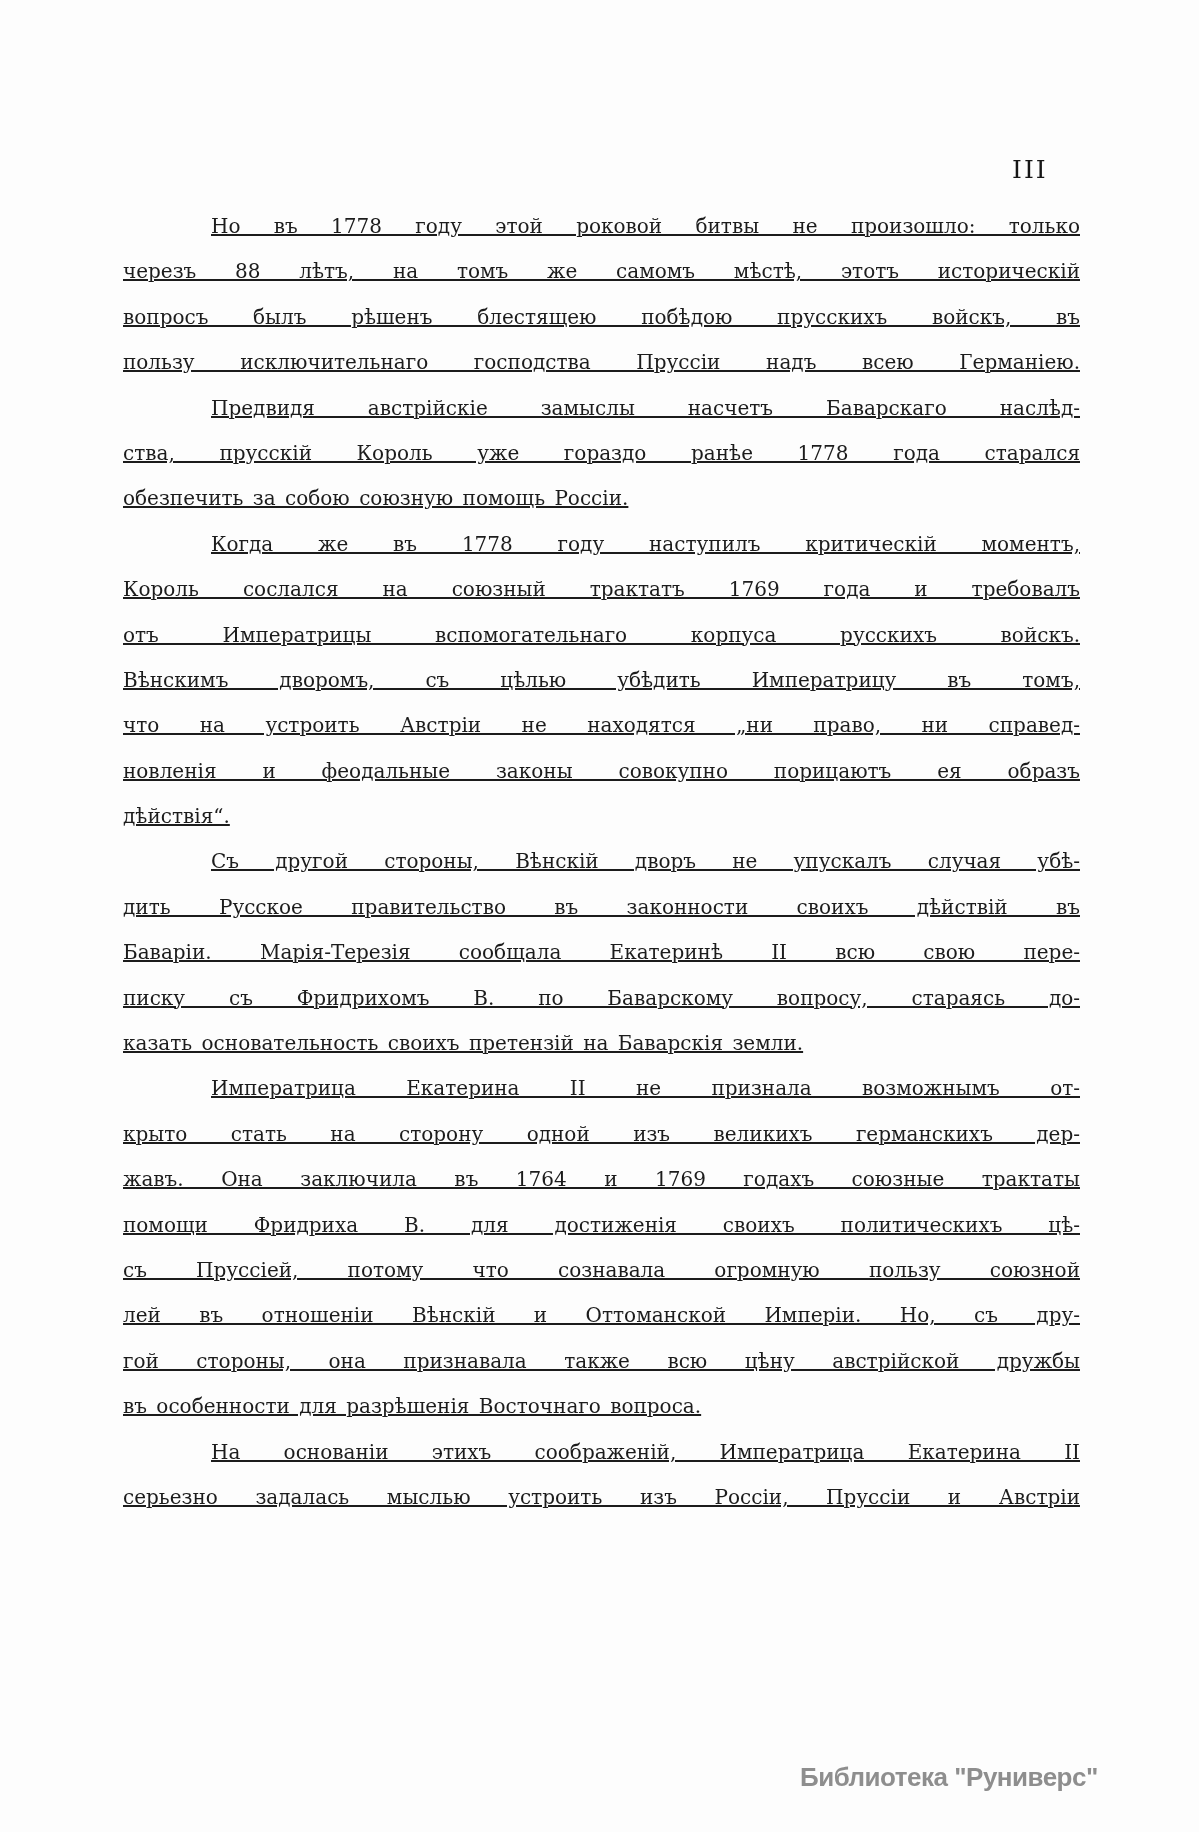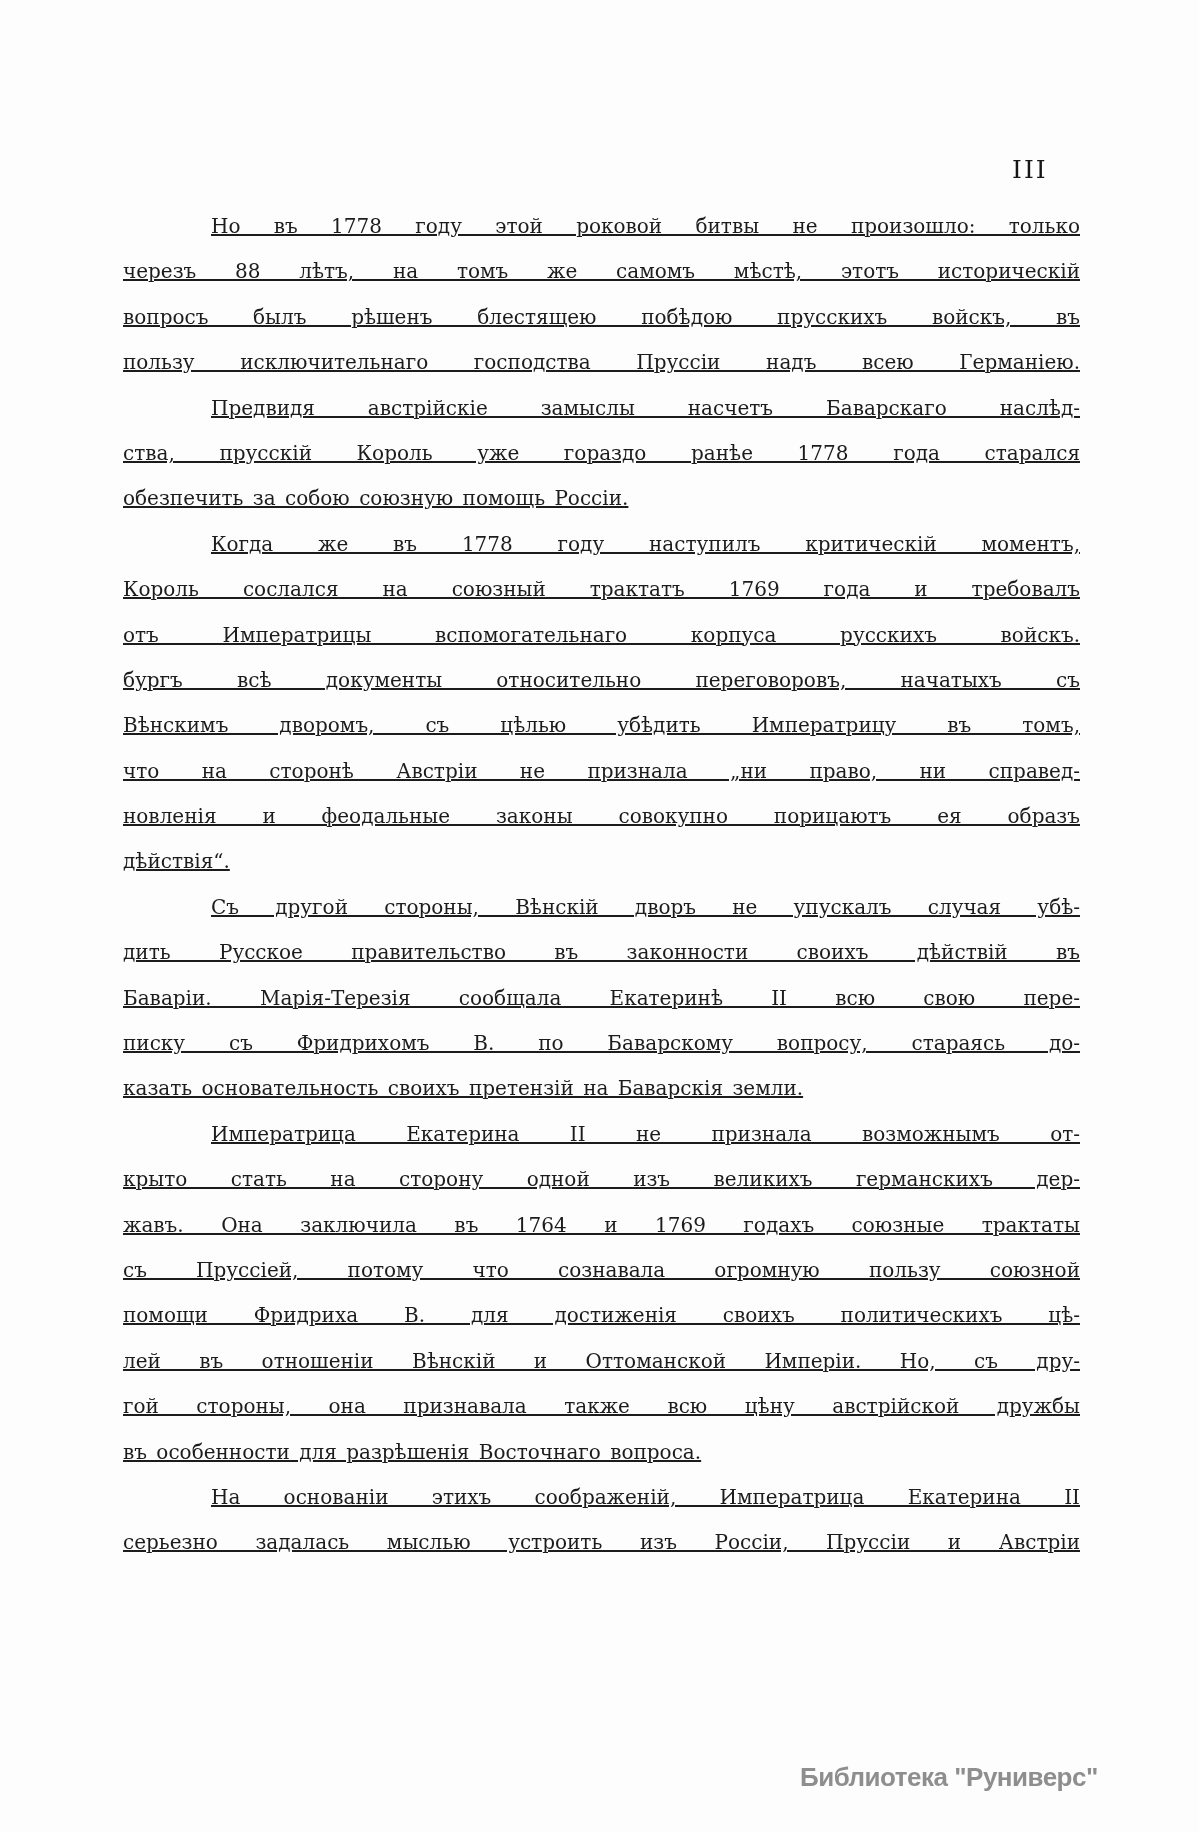--- a/index.html
+++ b/index.html
@@ -82,41 +82,40 @@
     <div class="paragraph">
       <div class="line indent">Предвидя австрійскіе замыслы насчетъ Баварскаго наслѣд-</div>
       <div class="line">ства, прусскій Король уже гораздо ранѣе 1778 года старался</div>
       <div class="line end">обезпечить за собою союзную помощь Россіи.</div>
     </div>
 
     <div class="paragraph">
       <div class="line indent">Когда же въ 1778 году наступилъ критическій моментъ,</div>
       <div class="line">Король сослался на союзный трактатъ 1769 года и требовалъ</div>
       <div class="line">отъ Императрицы вспомогательнаго корпуса русскихъ войскъ.</div>
-      <div class="line">бургъ всѣ документы относительно переговоровъ, начатыхъ съ</div>
       <div class="line">Вѣнскимъ дворомъ, съ цѣлью убѣдить Императрицу въ томъ,</div>
-      <div class="line">что на сторонѣ Австріи не признала „ни право, ни справед-</div>
+      <div class="line">что на устроить Австріи не находятся „ни право, ни справед-</div>
       <div class="line">новленія и феодальные законы совокупно порицаютъ ея образъ</div>
       <div class="line end">дѣйствія“.</div>
     </div>
 
     <div class="paragraph">
       <div class="line indent">Съ другой стороны, Вѣнскій дворъ не упускалъ случая убѣ-</div>
       <div class="line">дить Русское правительство въ законности своихъ дѣйствій въ</div>
       <div class="line">Баваріи. Марія-Терезія сообщала Екатеринѣ II всю свою пере-</div>
       <div class="line">писку съ Фридрихомъ В. по Баварскому вопросу, стараясь до-</div>
       <div class="line end">казать основательность своихъ претензій на Баварскія земли.</div>
     </div>
 
     <div class="paragraph">
       <div class="line indent">Императрица Екатерина II не признала возможнымъ от-</div>
       <div class="line">крыто стать на сторону одной изъ великихъ германскихъ дер-</div>
       <div class="line">жавъ. Она заключила въ 1764 и 1769 годахъ союзные трактаты</div>
+      <div class="line">помощи Фридриха В. для достиженія своихъ политическихъ цѣ-</div>
       <div class="line">съ Пруссіей, потому что сознавала огромную пользу союзной</div>
-      <div class="line">помощи Фридриха В. для достиженія своихъ политическихъ цѣ-</div>
       <div class="line">лей въ отношеніи Вѣнскій и Оттоманской Имперіи. Но, съ дру-</div>
       <div class="line">гой стороны, она признавала также всю цѣну австрійской дружбы</div>
       <div class="line end">въ особенности для разрѣшенія Восточнаго вопроса.</div>
     </div>
 
     <div class="paragraph">
       <div class="line indent">На основаніи этихъ соображеній, Императрица Екатерина II</div>
       <div class="line">серьезно задалась мыслью устроить изъ Россіи, Пруссіи и Австріи</div>
     </div>
 

